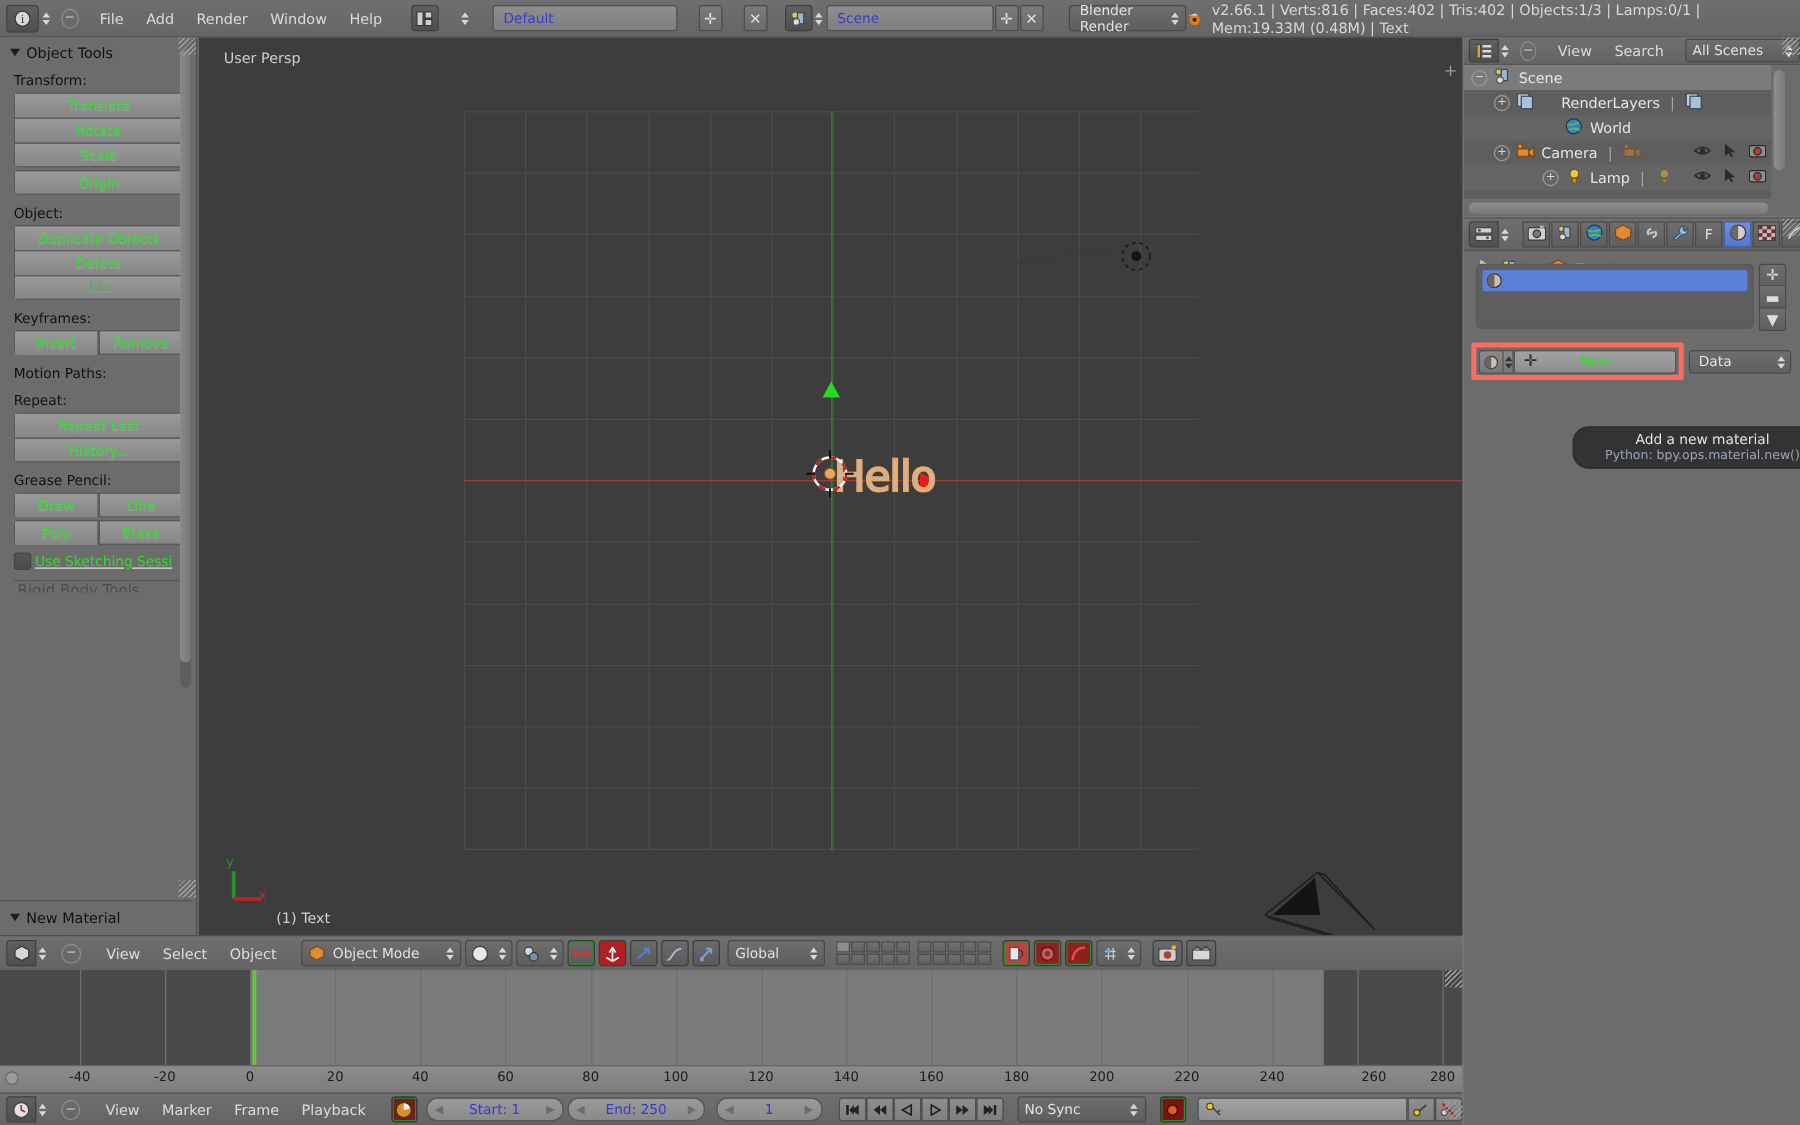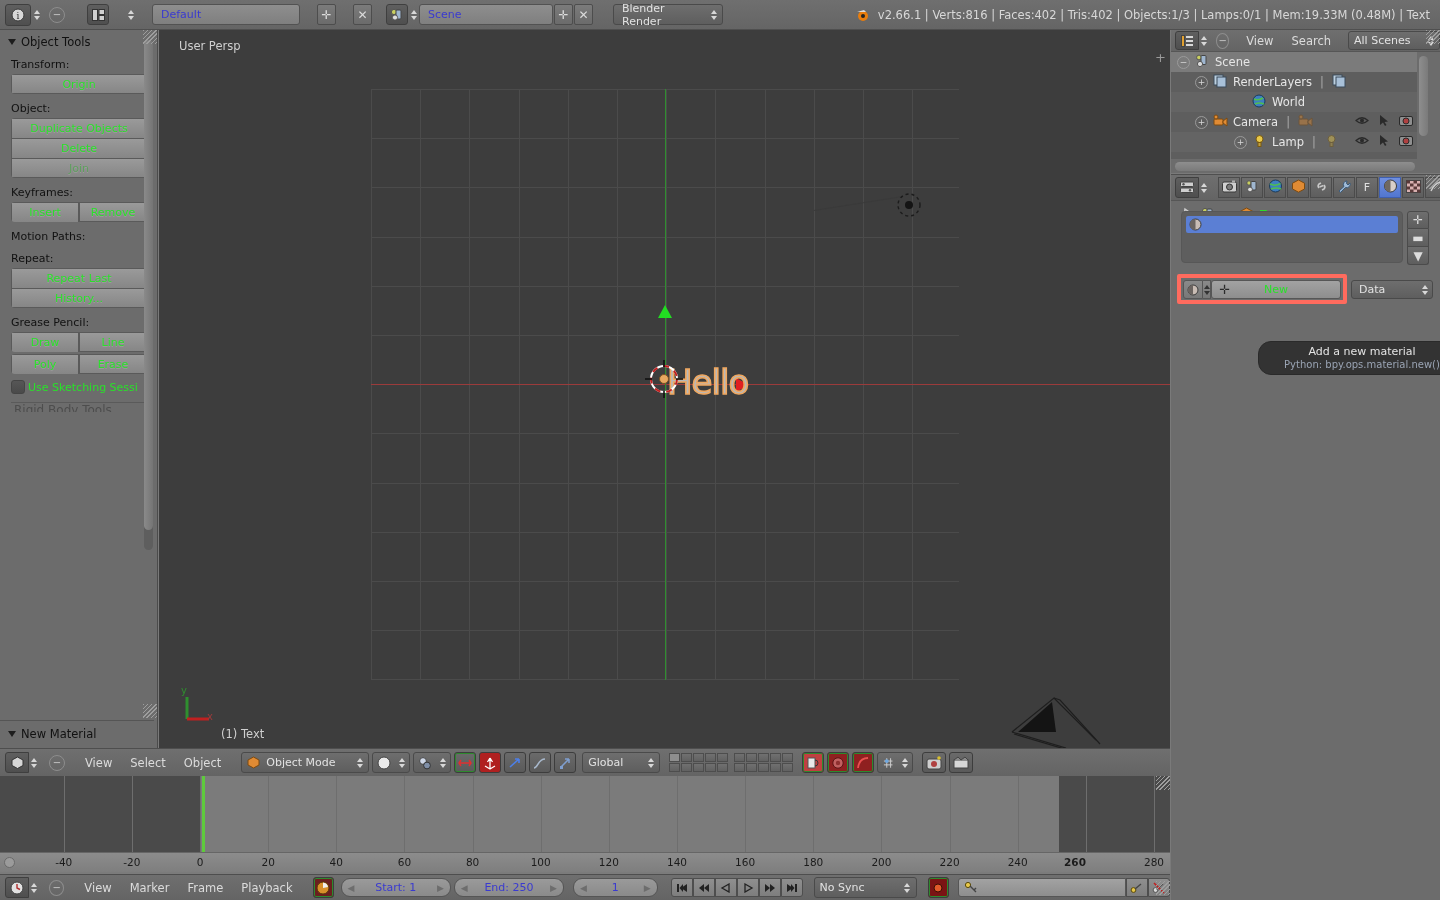--- a/index.html
+++ b/index.html
@@ -11,21 +11,21 @@
 
   
   .btn {
     background:linear-gradient(#9a9a9a,#868686);
     border:1px solid #5a5a5a; border-radius:3px;
     color:#111; display:flex; align-items:center; justify-content:center;
     height:18px; padding:0 6px; white-space:nowrap; cursor:default;
     text-shadow:0 1px 0 rgba(255,255,255,.14);
   }
   .btn.green { color:#2ae02a; }
-  .btn.greenfaint { color:#5f9f5f; }
+  .btn.greenfaint { color:#5f9f5f;font-family:Liberation Serif, serif; }
   .menu { padding:0 9px; height:22px; display:flex; align-items:center;
     color:#dcdcdc; font-size:11.5px; cursor:default; }
 
   .spin { display:flex; flex-direction:column; justify-content:center;
     align-items:center; width:9px; height:18px; }
   .spin i { display:block; width:0; height:0; border-left:3px solid transparent;
     border-right:3px solid transparent; }
   .spin i.up { border-bottom:4px solid #d8d8d8; margin-bottom:2px; }
   .spin i.dn { border-top:4px solid #d8d8d8; }
 
@@ -62,21 +62,21 @@
   .tri { width:0;height:0;border-left:4.5px solid transparent;
     border-right:4.5px solid transparent;border-top:6px solid #1d1d1d; }
   .sect { color:#111; padding:6px 0 3px 11px; font-size:11px; }
   .tcol { padding:0 10px 0 11px; }
   .tbtn { height:20px; margin-bottom:0px; }
   .grp { border-radius:4px; overflow:hidden; margin-bottom:2px; }
   .grp .tbtn { border-radius:0; border-bottom-width:0; }
   .grp .tbtn:last-child { border-bottom-width:1px; }
   .row2 { display:flex; gap:0; }
   .row2 .tbtn { flex:1; border-radius:0; }
-  .chkrow { display:flex; align-items:center; gap:3px; padding:4px 0 0 11px; }
+  .chkrow { display:flex; align-items:center; gap:3px; padding:4px 0 0 11px;text-decoration:underline; }
   .chk { width:14px; height:14px; border:1px solid #454545; border-radius:3px;
     background:linear-gradient(#565656,#4a4a4a); }
   .chklab { color:#2ae02a; font-size:11px; }
   .divider { height:1px; background:#5a5a5a; margin:8px 10px 0 11px; }
   .clipped { color:#4d4d4d; padding-left:14px; font-size:12px;
     overflow:hidden; height:9px; }
   #tsScroll { position:absolute; right:4px; top:10px; width:9px; height:510px;
     border-radius:5px; background:#5e5e5e; }
   #tsScroll i { position:absolute; left:0; top:0; width:9px; height:490px;
     border-radius:5px; background:linear-gradient(90deg,#8a8a8a,#757575); display:block; }
@@ -235,20 +235,27 @@
             <text x="7" y="10.5" font-size="9" text-anchor="middle" fill="#303030" font-family="DejaVu Serif,serif">i</text>
           </svg>
       </div>
       <div class="spin">
           <i class="up"></i>
           <i class="dn"></i>
         </div>
     </div>
     <div class="minus">−</div>
 
+    <div id="topMenus" style="display:flex;">
+        <div class="menu">File</div>
+        <div class="menu">Add</div>
+        <div class="menu">Render</div>
+        <div class="menu">Window</div>
+        <div class="menu">Help</div>
+      </div>
 
     <div style="display:flex;align-items:center;margin-left:14px;gap:17px;">
       <div class="glyph" style="width:22px;height:21px;border:1px solid #3f3f3f;border-radius:3px;background:linear-gradient(#5f5f5f,#4f4f4f);display:flex;align-items:center;justify-content:center;">
         <svg width="13" height="12" viewBox="0 0 13 12">
             <rect x="0.5" y="0.5" width="5" height="11" fill="#cfcfcf" stroke="#333"></rect>
             <rect x="7" y="0.5" width="5.5" height="5" fill="#cfcfcf" stroke="#333"></rect>
             <rect x="7" y="6.5" width="5.5" height="5" fill="#cfcfcf" stroke="#333"></rect>
           </svg>
       </div>
       <div class="spin">
@@ -295,20 +302,27 @@
     </div>
   </div>
 
   <div id="toolshelf">
     <div class="panel-hdr">
       <span class="tri"></span>
       <span>Object Tools</span>
     </div>
     <div id="tsSections">
         <div class="sect">Transform:</div>
+        <div class="tcol">
+          <div class="grp">
+            <div class="btn tbtn green">Translate</div>
+            <div class="btn tbtn green">Rotate</div>
+            <div class="btn tbtn green">Scale</div>
+          </div>
+        </div>
         <div class="tcol">
           <div class="grp">
             <div class="btn tbtn green">Origin</div>
           </div>
         </div>
         <div class="sect">Object:</div>
         <div class="tcol">
           <div class="grp">
             <div class="btn tbtn green">Duplicate Objects</div>
             <div class="btn tbtn green">Delete</div>
@@ -633,21 +647,21 @@
         <span class="tick" style="left: 404.429px;">60</span>
         <span class="tick" style="left: 472.571px;">80</span>
         <span class="tick" style="left: 540.714px;">100</span>
         <span class="tick" style="left: 608.857px;">120</span>
         <span class="tick" style="left: 677px;">140</span>
         <span class="tick" style="left: 745.143px;">160</span>
         <span class="tick" style="left: 813.286px;">180</span>
         <span class="tick" style="left: 881.429px;">200</span>
         <span class="tick" style="left: 949.571px;">220</span>
         <span class="tick" style="left: 1017.71px;">240</span>
-        <span class="tick" style="left: 1075px; font-weight: bold;">260</span>
+        <span class="tick" style="left: 1099px;">260</span>
         <span class="tick" style="left: 1154px;">280</span>
       </div>
     <div id="tlKnobL"></div>
     <div class="corner" style="right:0;top:0;"></div>
   </div>
 
   <div id="tlbar">
     <div class="hdrSel">
       <div class="glyph">
         <svg width="14" height="14" viewBox="0 0 14 14">
@@ -810,21 +824,21 @@
           <span style="margin-left:5px;">Scene</span>
         </div>
         <div class="olrow">
           <span style="width:24px;display:inline-block;"></span>
           <span class="expander">+</span>
           <span style="width:5px;display:inline-block;"></span>
           <span><svg width="15" height="14" viewBox="0 0 15 14">
               <rect x="1" y="1" width="9" height="10" fill="#bcd0e0" stroke="#3a4a5a"></rect>
               <rect x="4" y="3" width="9" height="10" fill="#a8c0d8" stroke="#3a4a5a"></rect>
             </svg></span>
-          <span style="margin-left:5px;">RenderLayers</span>
+          <span style="margin-left:21px;">RenderLayers</span>
           <span style="margin-left:8px;color:#a8a8a8;">|</span>
           <span style="margin-left:8px;"><svg width="15" height="14" viewBox="0 0 15 14">
               <rect x="1" y="1" width="9" height="10" fill="#bcd0e0" stroke="#3a4a5a"></rect>
               <rect x="4" y="3" width="9" height="10" fill="#a8c0d8" stroke="#3a4a5a"></rect>
             </svg></span>
         </div>
         <div class="olrow alt">
           <span style="width:24px;display:inline-block;"></span>
           <span style="width:13px;display:inline-block;"></span>
           <span style="width:5px;display:inline-block;"></span>

